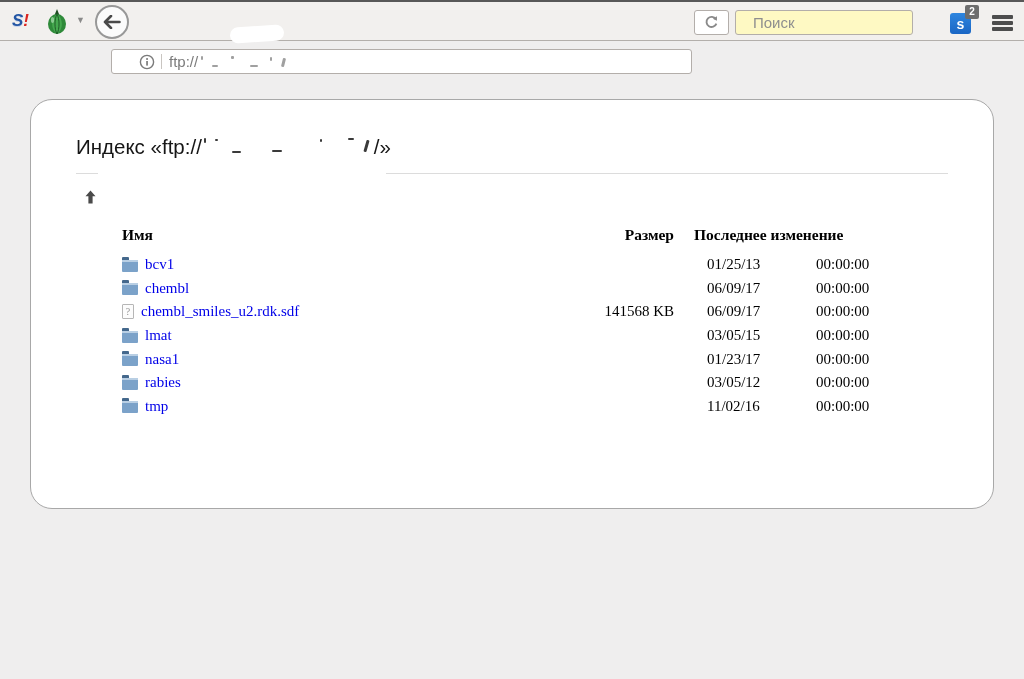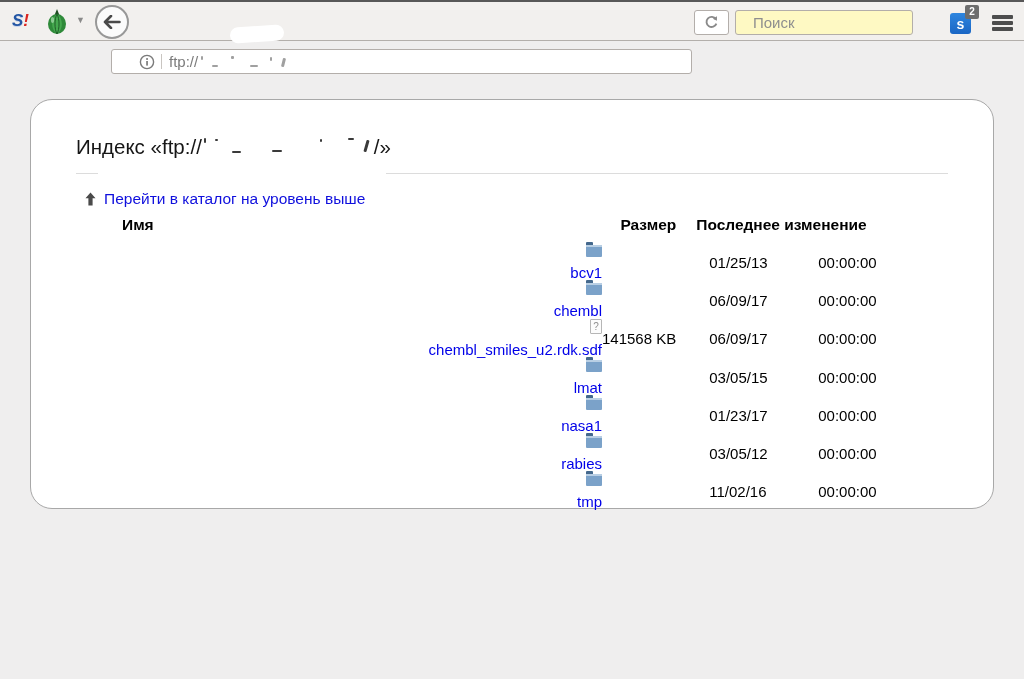--- a/index.html
+++ b/index.html
@@ -47,28 +47,28 @@
   .card{position:absolute;left:30px;top:56px;width:964px;height:410px;background:#fff;
         border:1px solid #a8a8a8;border-radius:22px;padding:34px 45px 0;}
   .page-title{font-size:20.5px;color:#161616;line-height:26px;white-space:nowrap;}
   .scrib-title{display:inline-block;position:relative;width:172px;height:20px;vertical-align:-2px;}
   .scrib-title i{position:absolute;background:#3a3a3a;border-radius:1px;}
   .title-hr{position:relative;margin-top:13px;height:1px;background:#dcdcdc;}
   .title-hr .patch{position:absolute;top:-2px;height:5px;background:#fff;}
   .parent-link{margin:16px 0 0 9px;display:flex;align-items:center;gap:8px;}
   .parent-link a{color:#0f0fdd;font-size:15.5px;text-decoration:none;}
   
-  table{border-collapse:collapse;table-layout:fixed;margin:8px 0 0 46px;}
+  table{border-collapse:collapse;table-layout:fixed;margin:22px 0 0 46px;font-family:Liberation Serif, serif;}
   th{font-size:15.5px;font-weight:bold;color:#000;text-align:left;padding:0 0 9px 0;white-space:nowrap;}
   th.h-size{text-align:right;}
   th.h-mod{padding-left:20px;}
   td{height:23.6px;padding:0;font-size:15px;color:#000;white-space:nowrap;vertical-align:middle;}
   td.c-size{text-align:right;}
   td.c-date{padding-left:33px;}
-  .name-cell{display:flex;align-items:flex-end;gap:7px;flex-direction:column;}
+  .name-cell{display:flex;align-items:center;gap:7px;}
   .flink{color:#0000e8;font-size:15px;text-decoration:none;}
   
   .icon{display:inline-block;position:relative;flex:0 0 auto;}
   .i-folder{width:16px;height:12px;background:#7ba2c9;border-radius:1px;margin-top:2px;}
   .i-folder::before{content:"";position:absolute;top:-3px;left:0;width:7px;height:3px;
                     background:#44688c;border-radius:1px 1px 0 0;}
   .i-folder::after{content:"";position:absolute;top:0;left:0;right:0;height:2px;background:#b9cfe4;}
   .i-file-unknown{width:12px;height:15px;background:#fcfcfc;border:1px solid #b6b6b6;border-radius:1px;}
   .i-file-unknown::before{content:"?";position:absolute;left:0;right:0;top:1px;text-align:center;
                           color:#8f8f8f;font-size:10px;line-height:12px;}
@@ -166,21 +166,20 @@
         </span><span>/»</span></div>
 
       <div class="title-hr">
         <span class="patch" style="left:22px;width:288px;"></span>
       </div>
 
       <div class="parent-link">
         <svg width="11" height="14" viewBox="0 0 11 14">
           <path d="M5.5 0.5 L10.5 6.2 H7.6 V13.5 H3.4 V6.2 H0.5 Z" fill="#4a4a4a"></path>
         </svg>
-        <a href="#">Перейти в каталог на уровень выше</a>
       </div>
 
       <table>
         <colgroup>
           <col style="width:480px">
             <col style="width:72px">
             <col style="width:142px">
             <col style="width:100px">
         </colgroup>
         <thead>

